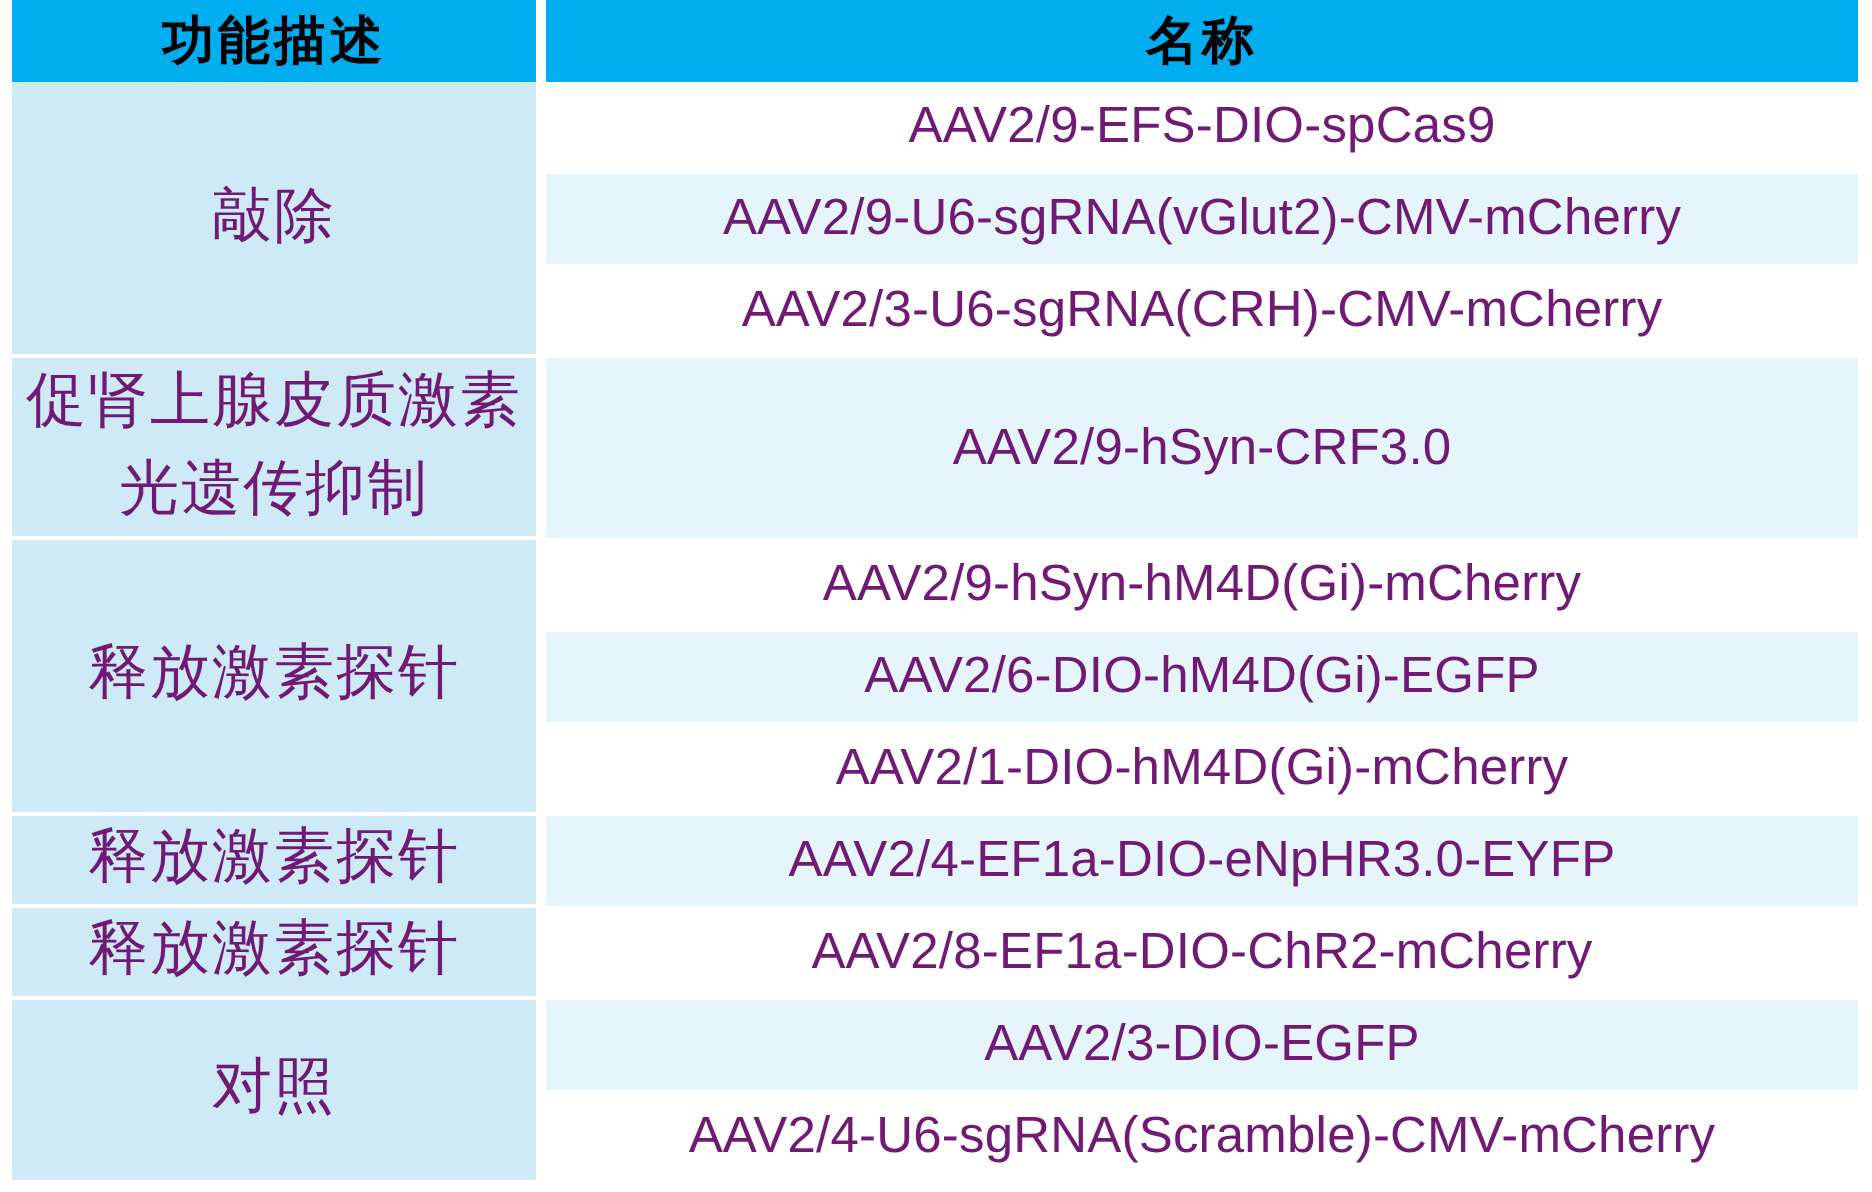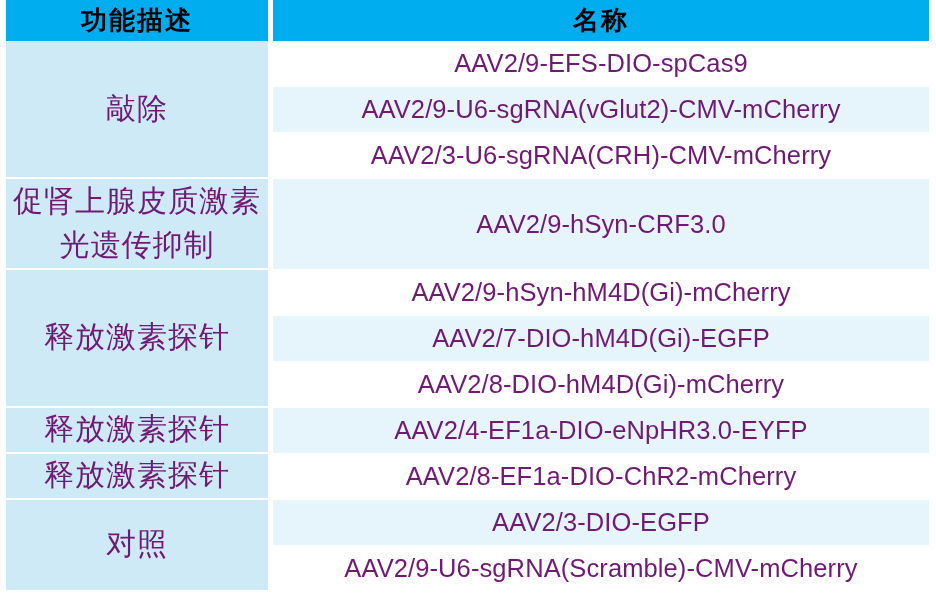--- a/index.html
+++ b/index.html
@@ -128,41 +128,41 @@
           </td>
           <td class="name-cell tint tall">AAV2/9-hSyn-CRF3.0</td>
         </tr>
         <tr>
           <td class="fn-cell" rowspan="3">
             <span class="fn-line">释放激素探针</span>
           </td>
           <td class="name-cell">AAV2/9-hSyn-hM4D(Gi)-mCherry</td>
         </tr>
         <tr>
-          <td class="name-cell tint">AAV2/7-DIO-hM4D(Gi)-EGFP</td>
+          <td class="name-cell tint">AAV2/6-DIO-hM4D(Gi)-EGFP</td>
         </tr>
         <tr>
-          <td class="name-cell">AAV2/8-DIO-hM4D(Gi)-mCherry</td>
+          <td class="name-cell">AAV2/1-DIO-hM4D(Gi)-mCherry</td>
         </tr>
         <tr>
           <td class="fn-cell" rowspan="1">
             <span class="fn-line">释放激素探针</span>
           </td>
           <td class="name-cell tint">AAV2/4-EF1a-DIO-eNpHR3.0-EYFP</td>
         </tr>
         <tr>
           <td class="fn-cell" rowspan="1">
             <span class="fn-line">释放激素探针</span>
           </td>
           <td class="name-cell">AAV2/8-EF1a-DIO-ChR2-mCherry</td>
         </tr>
         <tr>
           <td class="fn-cell" rowspan="2">
             <span class="fn-line">对照</span>
           </td>
           <td class="name-cell tint">AAV2/3-DIO-EGFP</td>
         </tr>
         <tr>
-          <td class="name-cell">AAV2/9-U6-sgRNA(Scramble)-CMV-mCherry</td>
+          <td class="name-cell">AAV2/4-U6-sgRNA(Scramble)-CMV-mCherry</td>
         </tr>
       </tbody>
   </table>
 </div>
 
 </body></html>

